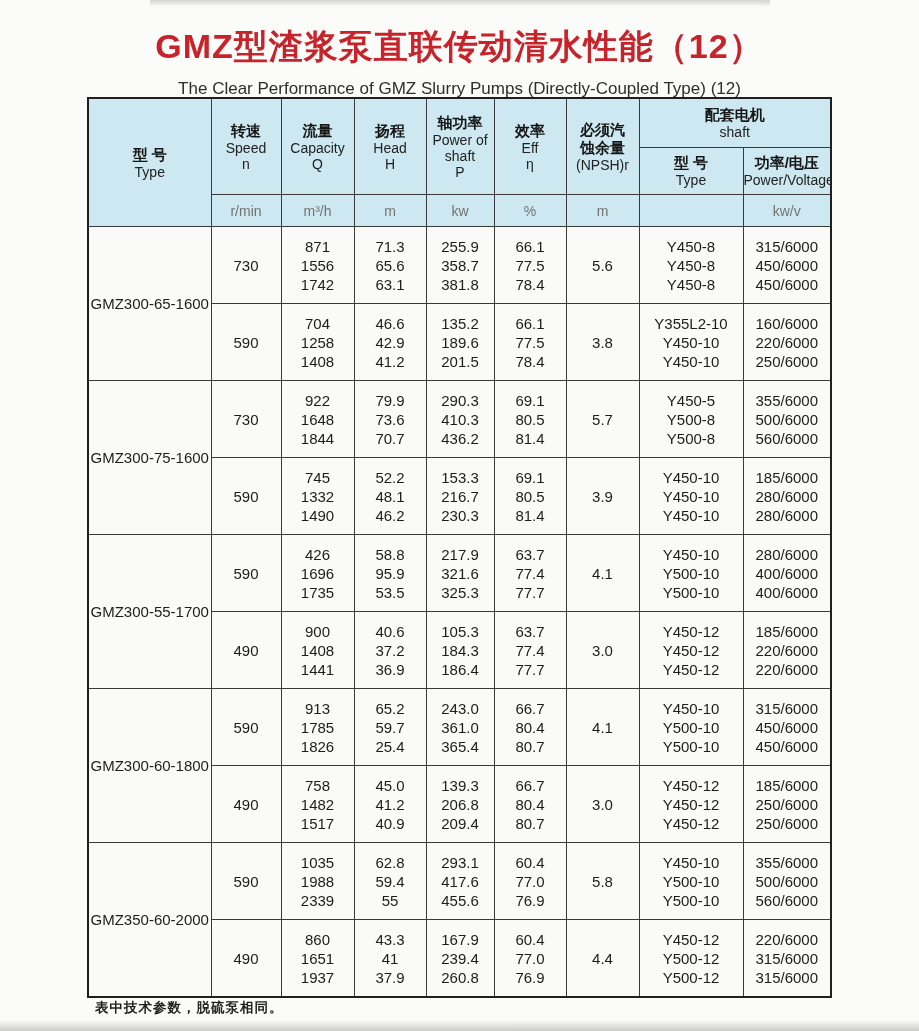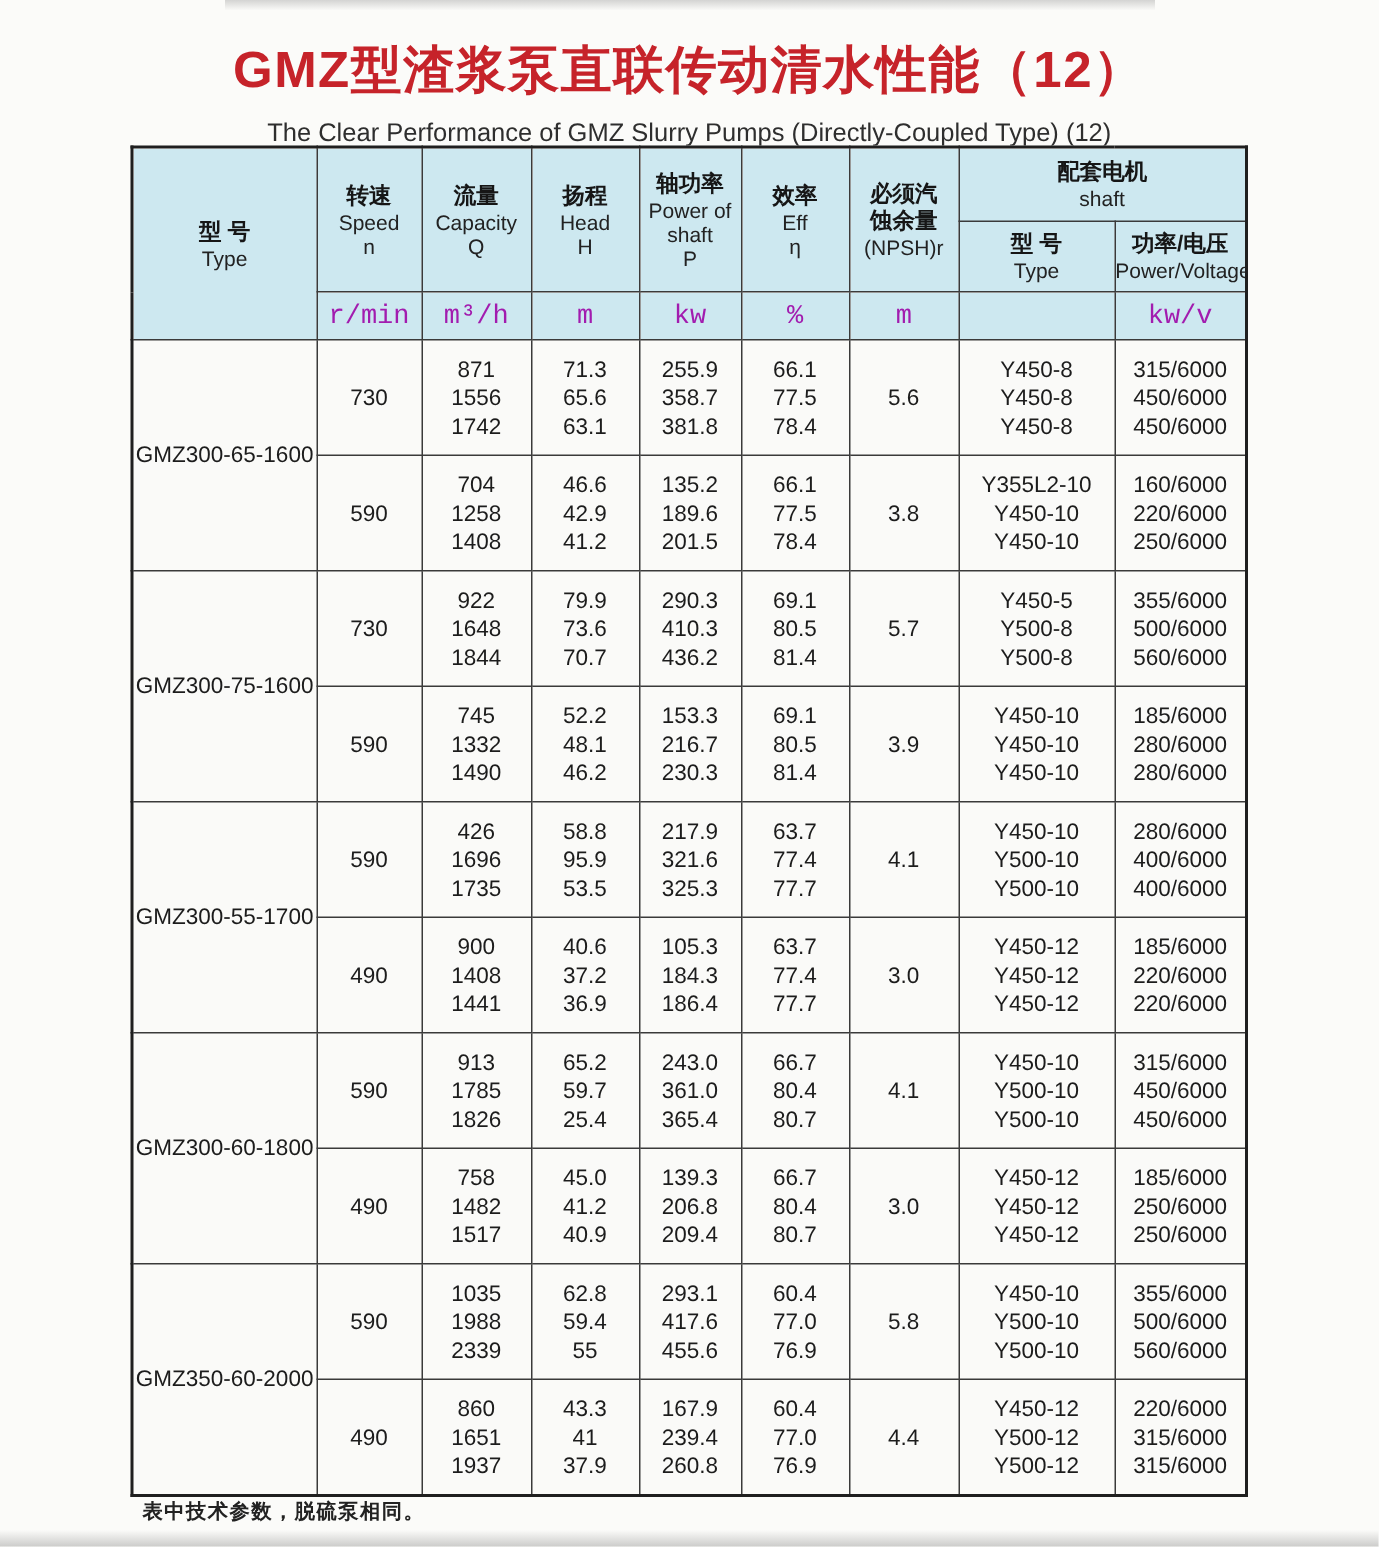--- a/index.html
+++ b/index.html
@@ -26,21 +26,21 @@
     border:2px solid #1f1f1f;
   }
   .perf th,.perf td{
     border:1px solid #3a3a3a;
     padding:0;text-align:center;vertical-align:middle;
     color:#1c1c1c;overflow:hidden;
   }
   .perf th{background:#cde8f0;font-weight:normal;}
   .hrow1 th{height:48px;}
   .hrow2 th{height:46px;}
-  .hrow-units th{height:31px;font-size:18px;color:#a21caf;font-family:Liberation Mono, monospace;}
+  .hrow-units th{height:31px;font-size:14px;color:#737373;}
   .cn{font-size:15px;font-weight:bold;line-height:18px;color:#161616;}
   .en{font-size:14px;line-height:16px;color:#222;}
   .data-row td{height:76px;font-size:15px;}
   .data-row .ln{line-height:19px;}
   .model-cell{font-size:13.5px;letter-spacing:0;color:#1a1a1a;}
   .speed-cell,.npsh-cell{font-size:15px;}
   .footnote{
     position:absolute;left:95px;top:999px;
     font-size:13.5px;color:#222;font-weight:bold;letter-spacing:1px;
   }

